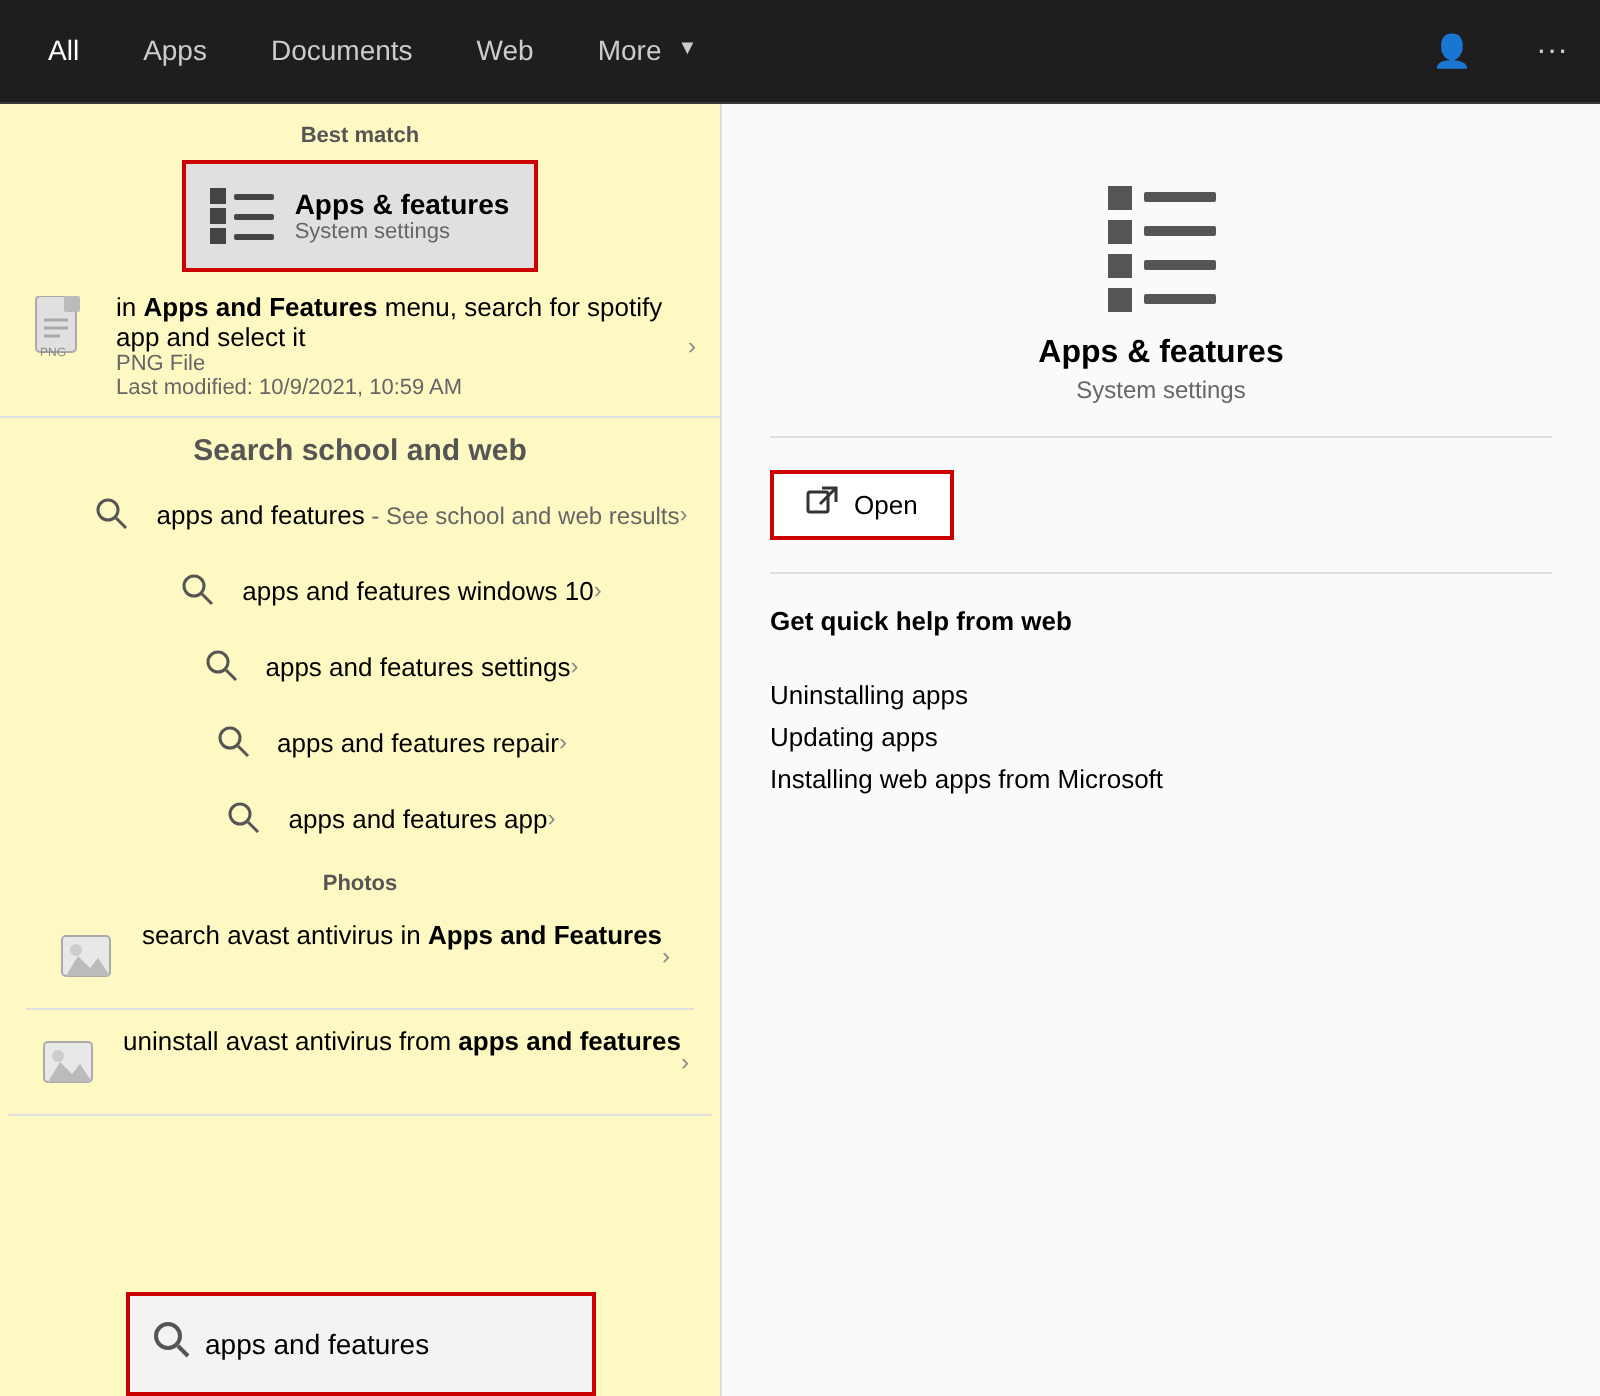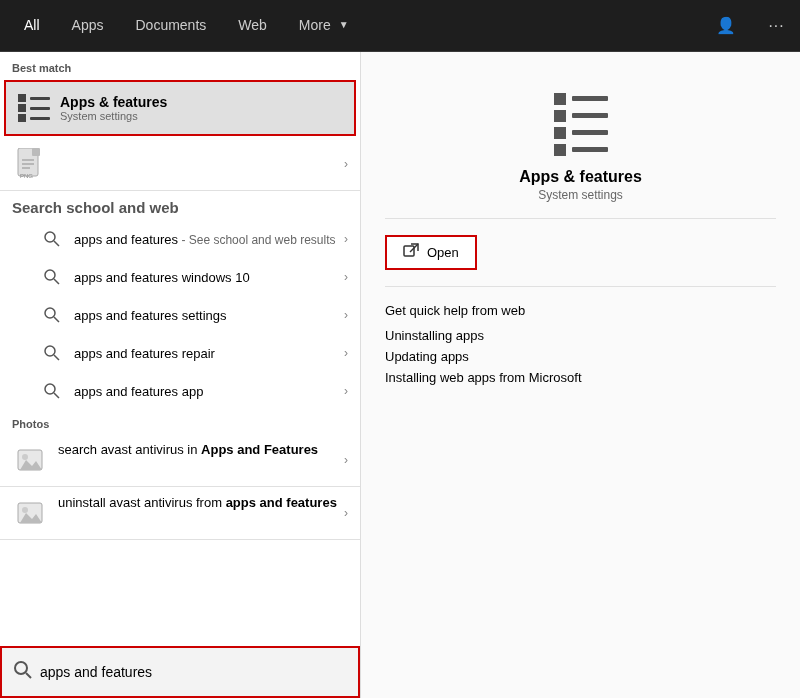--- a/index.html
+++ b/index.html
@@ -69,25 +69,26 @@
     
     .main-content {
       display: flex;
       flex: 1;
       overflow: hidden;
     }
 
     
     .left-panel {
       width: 360px;
-      background: #ffffff;
+      background: #fef9c3;
       display: flex;
       flex-direction: column;
       overflow-y: auto;
       overflow-x: hidden;
+      align-items: center;
     }
 
     .section-label {
       font-size: 11px;
       font-weight: 600;
       color: #555;
       padding: 10px 12px 4px 12px;
       text-transform: none;
     }
 
@@ -313,23 +314,23 @@
       color: #000;
       border: 2px solid #cc0000;
     }
 
     .quick-help-section {
       padding: 16px 0;
     }
 
     .quick-help-title {
       font-size: 13px;
-      font-weight: 400;
-      color: #000;
-      margin-bottom: 10px;
+      font-weight: 700;
+      color: #000;
+      margin-bottom: 22px;
     }
 
     .quick-help-link {
       font-size: 13px;
       color: #000;
       margin-bottom: 6px;
       cursor: pointer;
     }
 
     
@@ -442,20 +443,27 @@
       <div class="file-result">
         <div class="file-icon">
           <svg width="28" height="32" viewBox="0 0 28 32">
             <rect x="2" y="0" width="20" height="28" rx="2" fill="#e0e0e0" stroke="#aaa" stroke-width="1"></rect>
             <rect x="16" y="0" width="8" height="8" rx="1" fill="#bbb"></rect>
             <line x1="6" y1="12" x2="18" y2="12" stroke="#aaa" stroke-width="1.5"></line>
             <line x1="6" y1="16" x2="18" y2="16" stroke="#aaa" stroke-width="1.5"></line>
             <line x1="6" y1="20" x2="14" y2="20" stroke="#aaa" stroke-width="1.5"></line>
             <text x="4" y="30" font-size="6" fill="#888">PNG</text>
           </svg>
+        </div>
+        <div class="file-info">
+          <div class="file-title">
+            <span>in </span><strong>Apps and Features</strong><span> menu, search for spotify app and select it</span>
+          </div>
+          <div class="file-type">PNG File</div>
+          <div class="file-modified">Last modified: 10/9/2021, 10:59 AM</div>
         </div>
         <div class="chevron">›</div>
       </div>
 
       <div class="web-section-label">Search school and web</div>
 
       <div class="web-result">
         <div class="search-icon-small">
           <svg width="16" height="16" viewBox="0 0 16 16">
               <circle cx="6" cy="6" r="5" fill="none" stroke="#555" stroke-width="1.5"></circle>

